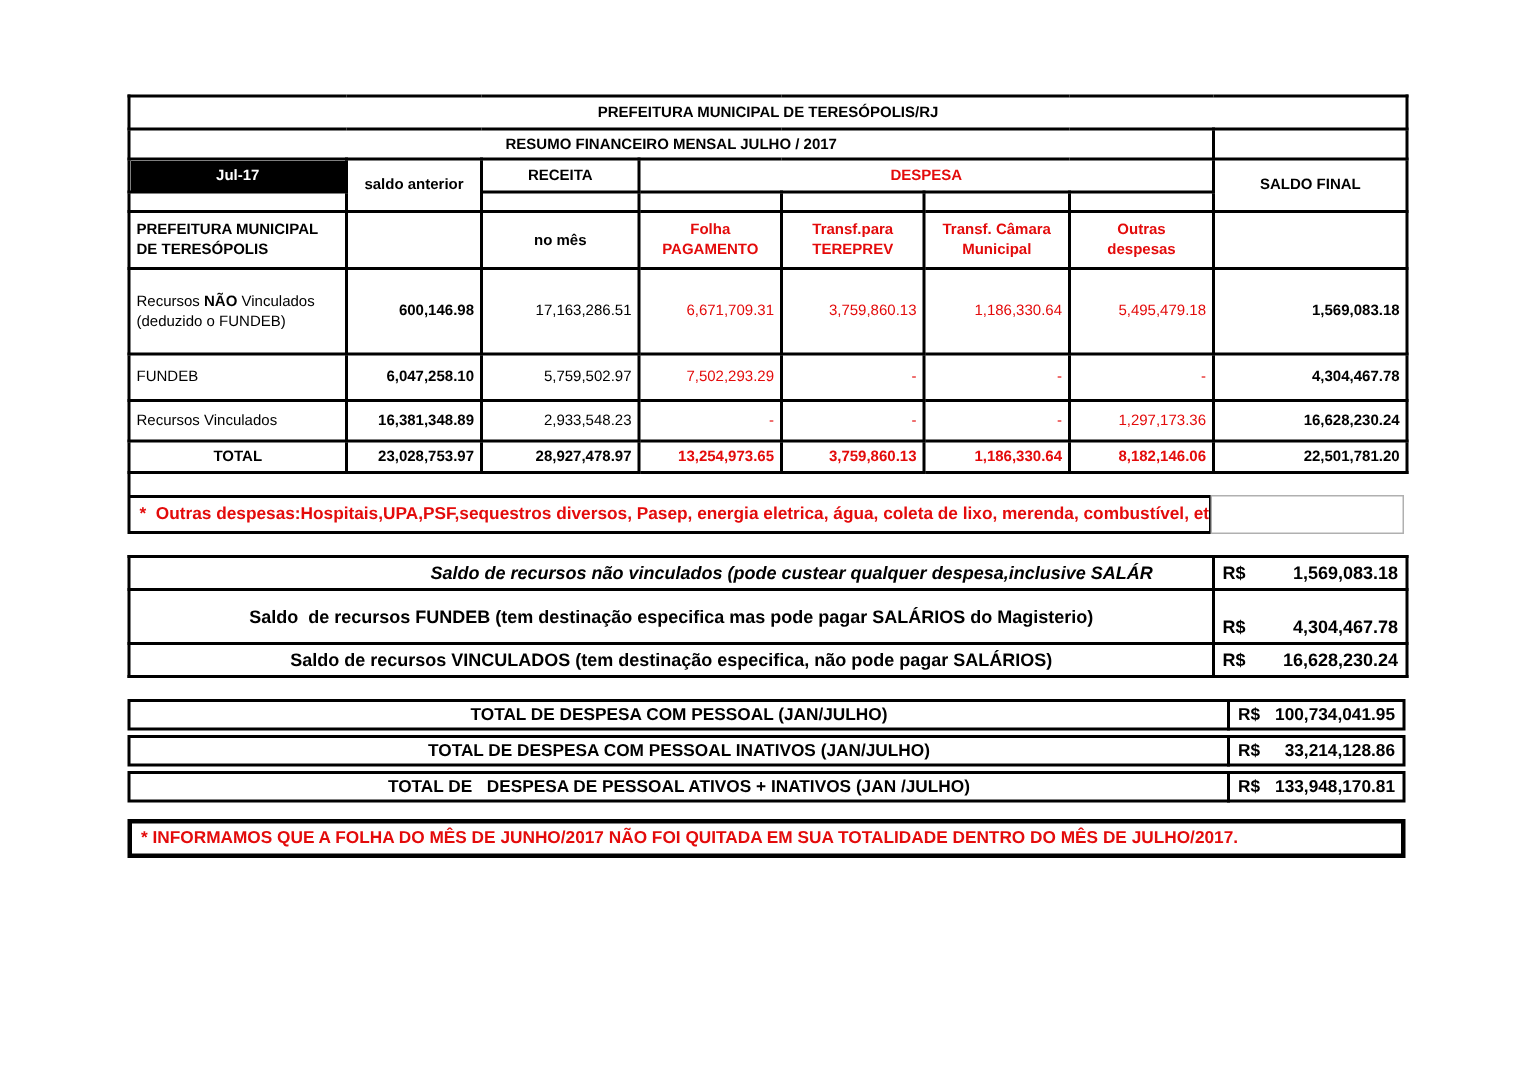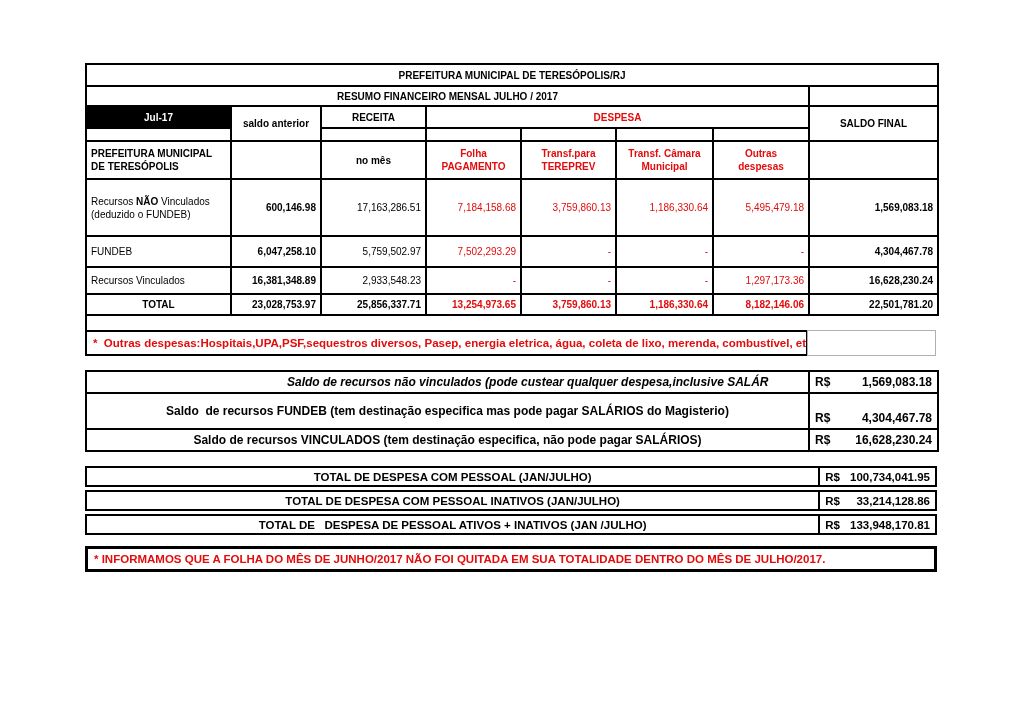--- a/index.html
+++ b/index.html
@@ -146,21 +146,21 @@
       <td class="subhdr red two-line">
         <span>Outras</span>
         <span>despesas</span>
       </td>
       <td></td>
     </tr>
     <tr class="r6">
       <td class="lbl vt"><span>Recursos </span><span class="b">NÃO</span><span> Vinculados (deduzido o FUNDEB)</span></td>
       <td class="num b vm">600,146.98</td>
       <td class="num vb">17,163,286.51</td>
-      <td class="num red vb">7,184,158.68</td>
+      <td class="num red vb">6,671,709.31</td>
       <td class="num red vb">3,759,860.13</td>
       <td class="num red vb">1,186,330.64</td>
       <td class="num red vb">5,495,479.18</td>
       <td class="num b vt">1,569,083.18</td>
     </tr>
     <tr class="r7">
       <td class="lbl vb">FUNDEB</td>
       <td class="num b vb">6,047,258.10</td>
       <td class="num vm">5,759,502.97</td>
       <td class="num red vm">7,502,293.29</td>
@@ -175,21 +175,21 @@
       <td class="num vb">2,933,548.23</td>
       <td class="num red vb dash">-</td>
       <td class="num red vb dash">-</td>
       <td class="num red vb dash">-</td>
       <td class="num red vb">1,297,173.36</td>
       <td class="num b vt">16,628,230.24</td>
     </tr>
     <tr class="r9">
       <td class="hdr">TOTAL</td>
       <td class="num b">23,028,753.97</td>
-      <td class="num b">25,856,337.71</td>
+      <td class="num b">28,927,478.97</td>
       <td class="num b red">13,254,973.65</td>
       <td class="num b red">3,759,860.13</td>
       <td class="num b red">1,186,330.64</td>
       <td class="num b red">8,182,146.06</td>
       <td class="num b">22,501,781.20</td>
     </tr>
   </tbody>
     </table>
 
   <div class="tick"></div>

